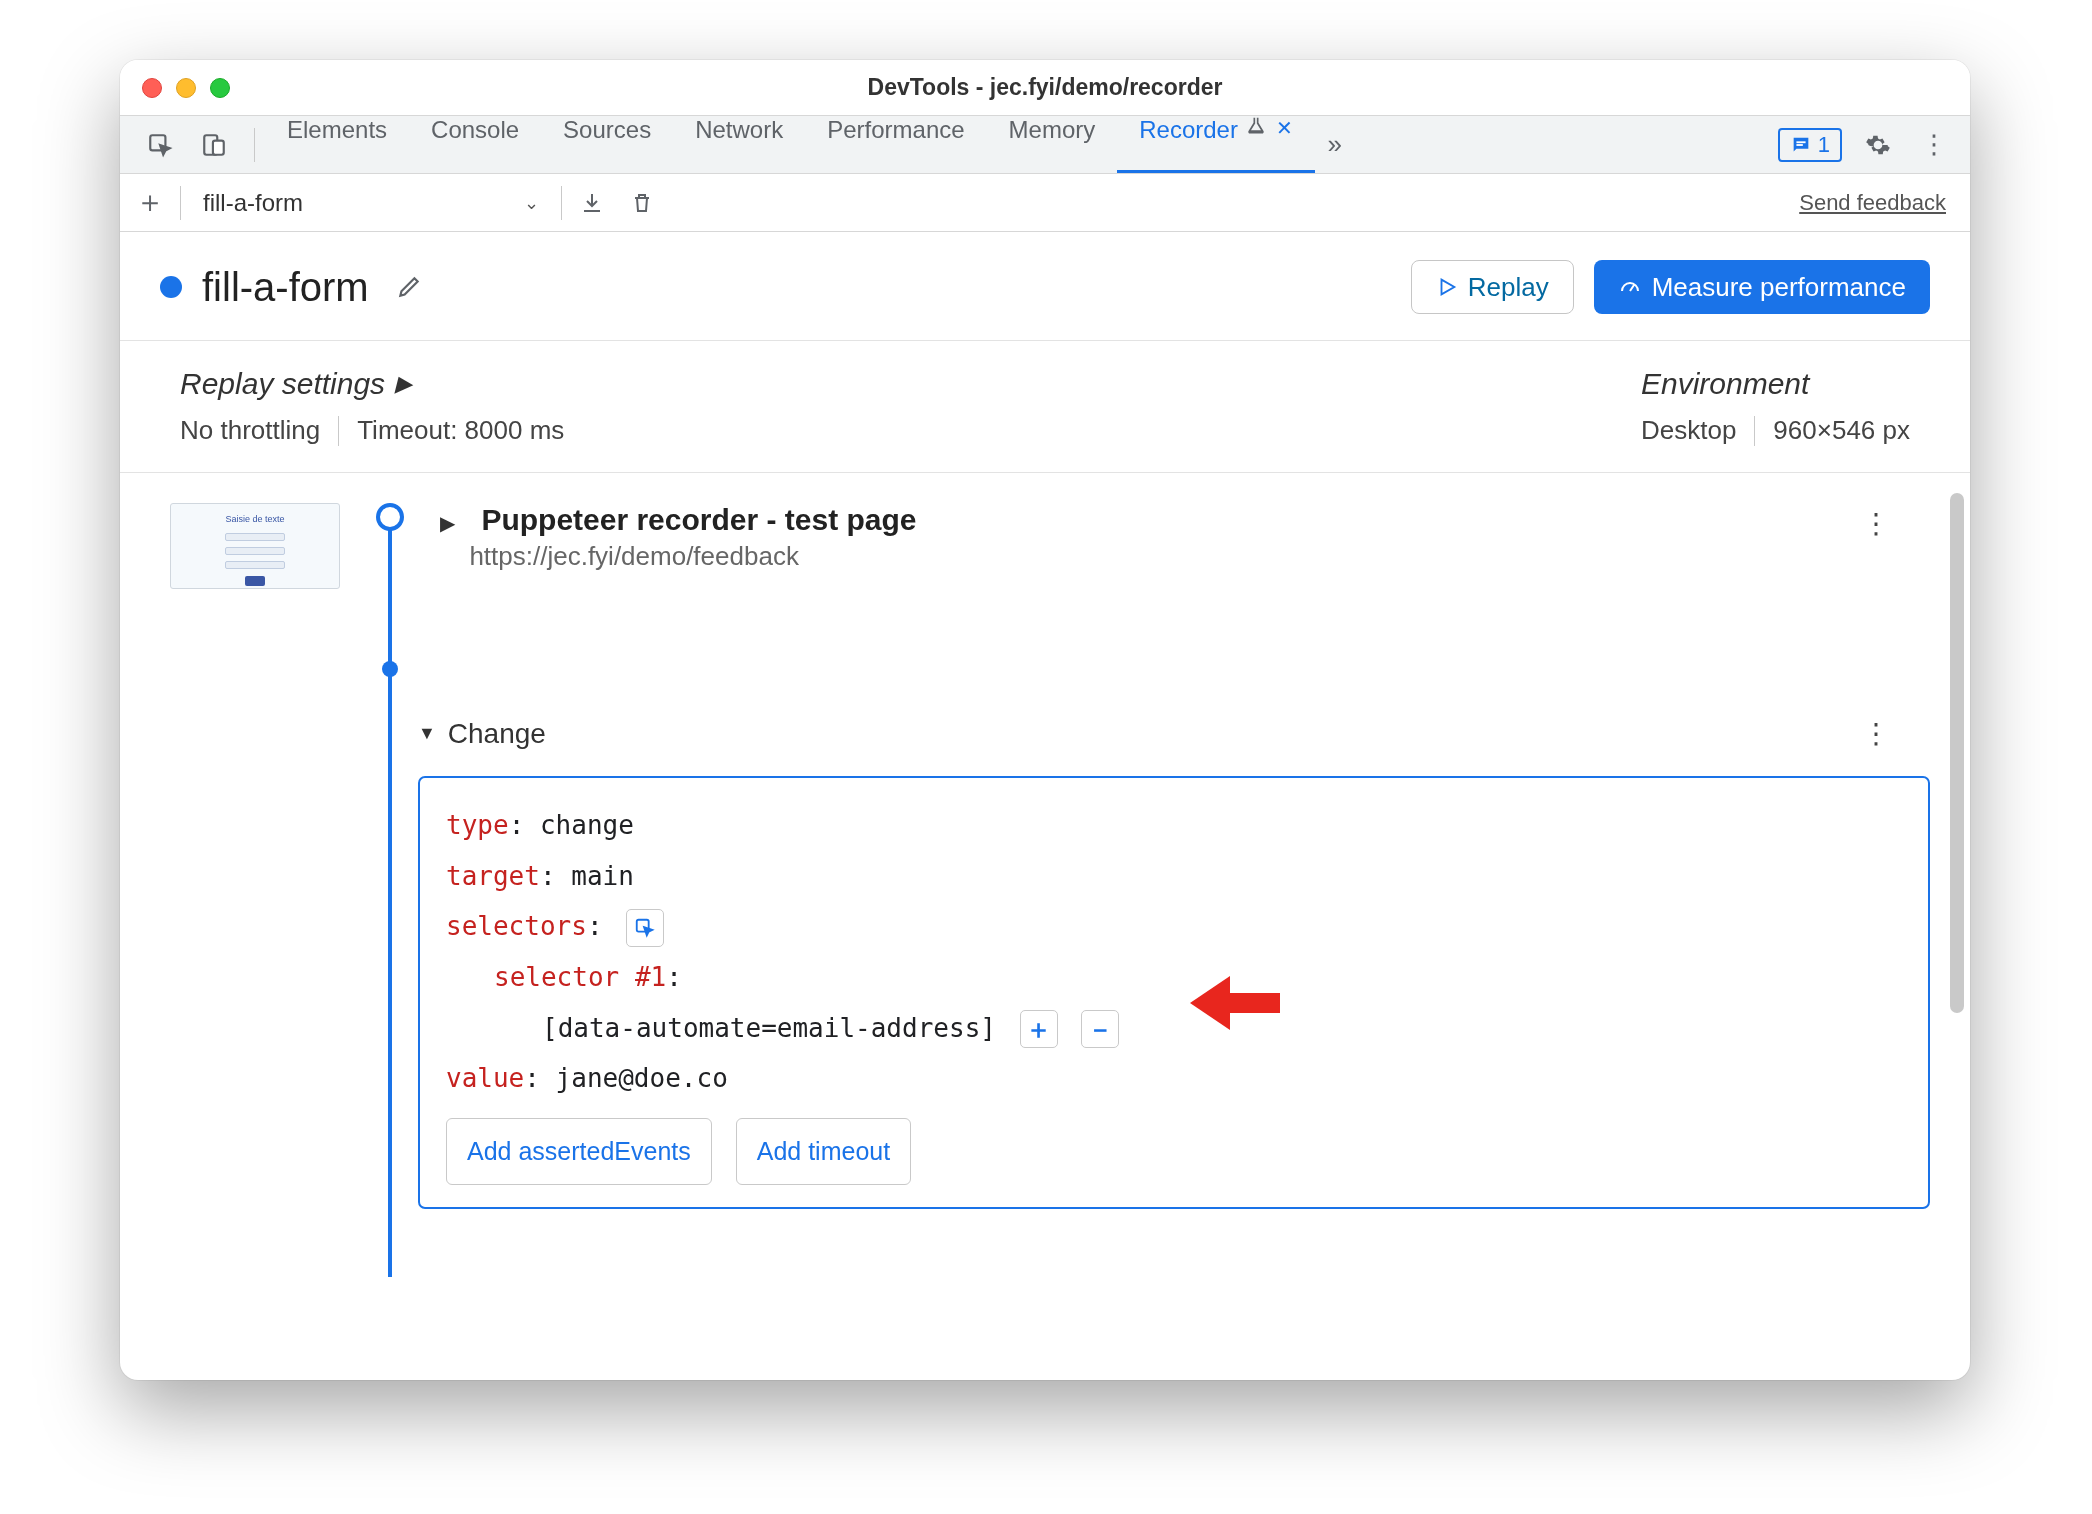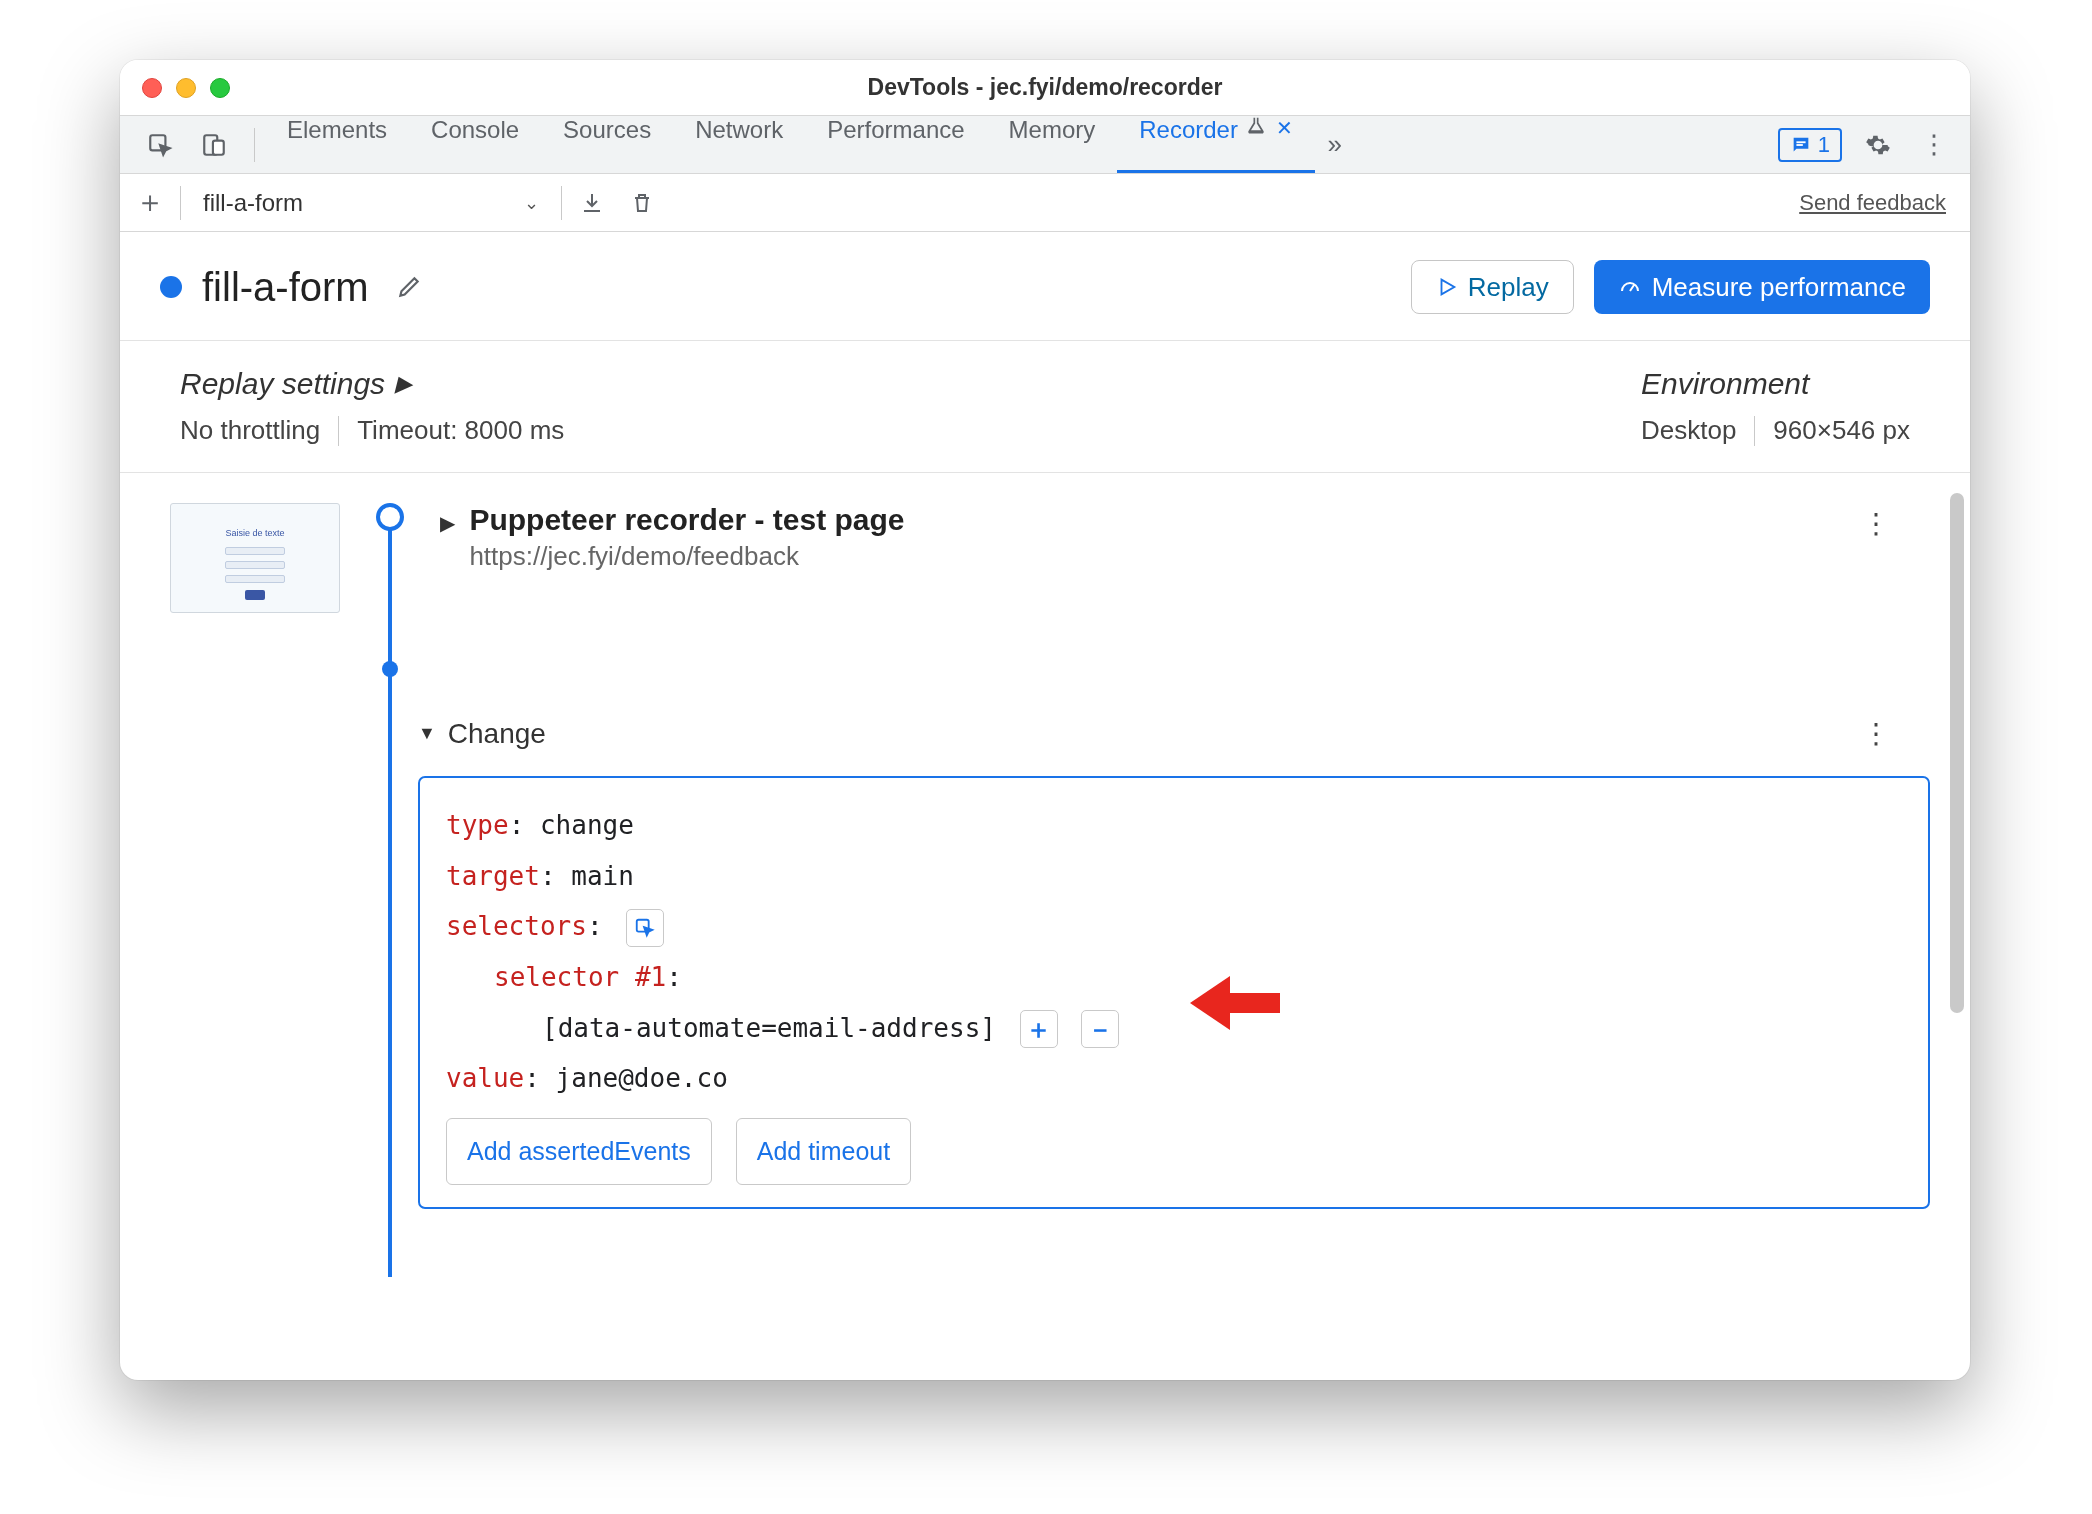--- a/index.html
+++ b/index.html
@@ -91,35 +91,35 @@
   .settings .title { font-size:30px; display:flex; align-items:center; gap:10px;font-style:italic;}
   .settings .row { display:flex; align-items:center; font-size:26px; color:#444;}
   .settings .row .sep { width:1px; height:30px; background:#c9c9c9; margin:0 18px;}
   .settings .spacer{flex:1;}
   
   .body { flex:1; position:relative; overflow:hidden;}
   .scrollbar { position:absolute; right:6px; top:20px; width:14px; height:520px; background:#c9c9c9; border-radius:8px;}
   .steps { padding: 30px 40px 30px 50px; }
   .steprow { display:flex; align-items:flex-start; gap:30px;}
   .thumb {
-    width:170px; height:110px; background:#f5f9fc; border:1px solid #d0d7de; border-radius:3px;
-    display:flex; flex-direction:column; align-items:center; padding-top:24px;
+    width:170px; height:86px; background:#f5f9fc; border:1px solid #d0d7de; border-radius:3px;
+    display:flex; flex-direction:column; align-items:center; padding-top:10px;
     font-size:9px; color:#7a8;
   }
   .thumb .mh{ color:#3a57a5; font-size:9px; margin-bottom:6px;}
   .thumb .mf{ width:60px; height:8px; background:#e8eef5; border:1px solid #c0cde0; margin:3px 0; border-radius:2px;}
   .thumb .mb{ width:20px; height:10px; background:#3a57a5; border-radius:2px; margin-top:4px;}
   .timeline { width:40px; display:flex; flex-direction:column; align-items:center; position:relative;}
   .tl-circle { width:28px; height:28px; border:4px solid #1a73e8; border-radius:50%; background:#fff; z-index:2;}
   .tl-line { width:4px; flex:1; background:#1a73e8; position:absolute; top:14px; bottom:-600px; left:18px; z-index:1;}
   .tl-dot { width:16px; height:16px; background:#1a73e8; border-radius:50%; z-index:2; margin-top: 130px;}
   .stepcontent { flex:1; padding-right:30px;}
   .step-head { display:flex; align-items:flex-start; gap:14px;}
   .step-head .tri { color:#333; font-size:20px; margin-top:8px;}
-  .step-head .st { font-size:30px; font-weight:700; color:#222;}
+  .step-head .st { font-size:30px; font-weight:700; color:#222;margin-left:12px;}
   .step-head .su { font-size:26px; color:#666; margin-top:4px;}
   .kebab { margin-left:auto; font-size:28px; color:#444; padding:4px 10px;}
   .step2 { margin-top: 36px; margin-left: 248px; }
   .step2 .head { display:flex; align-items:center; gap:12px; font-size:28px; color:#333;}
   .step2 .head .tri{ font-size:18px;}
   .card {
     margin-top: 22px;
     border:2px solid #1a73e8; border-radius:7px;
     padding: 22px 26px;
     font-family: ui-monospace, Menlo, Consolas, monospace;

